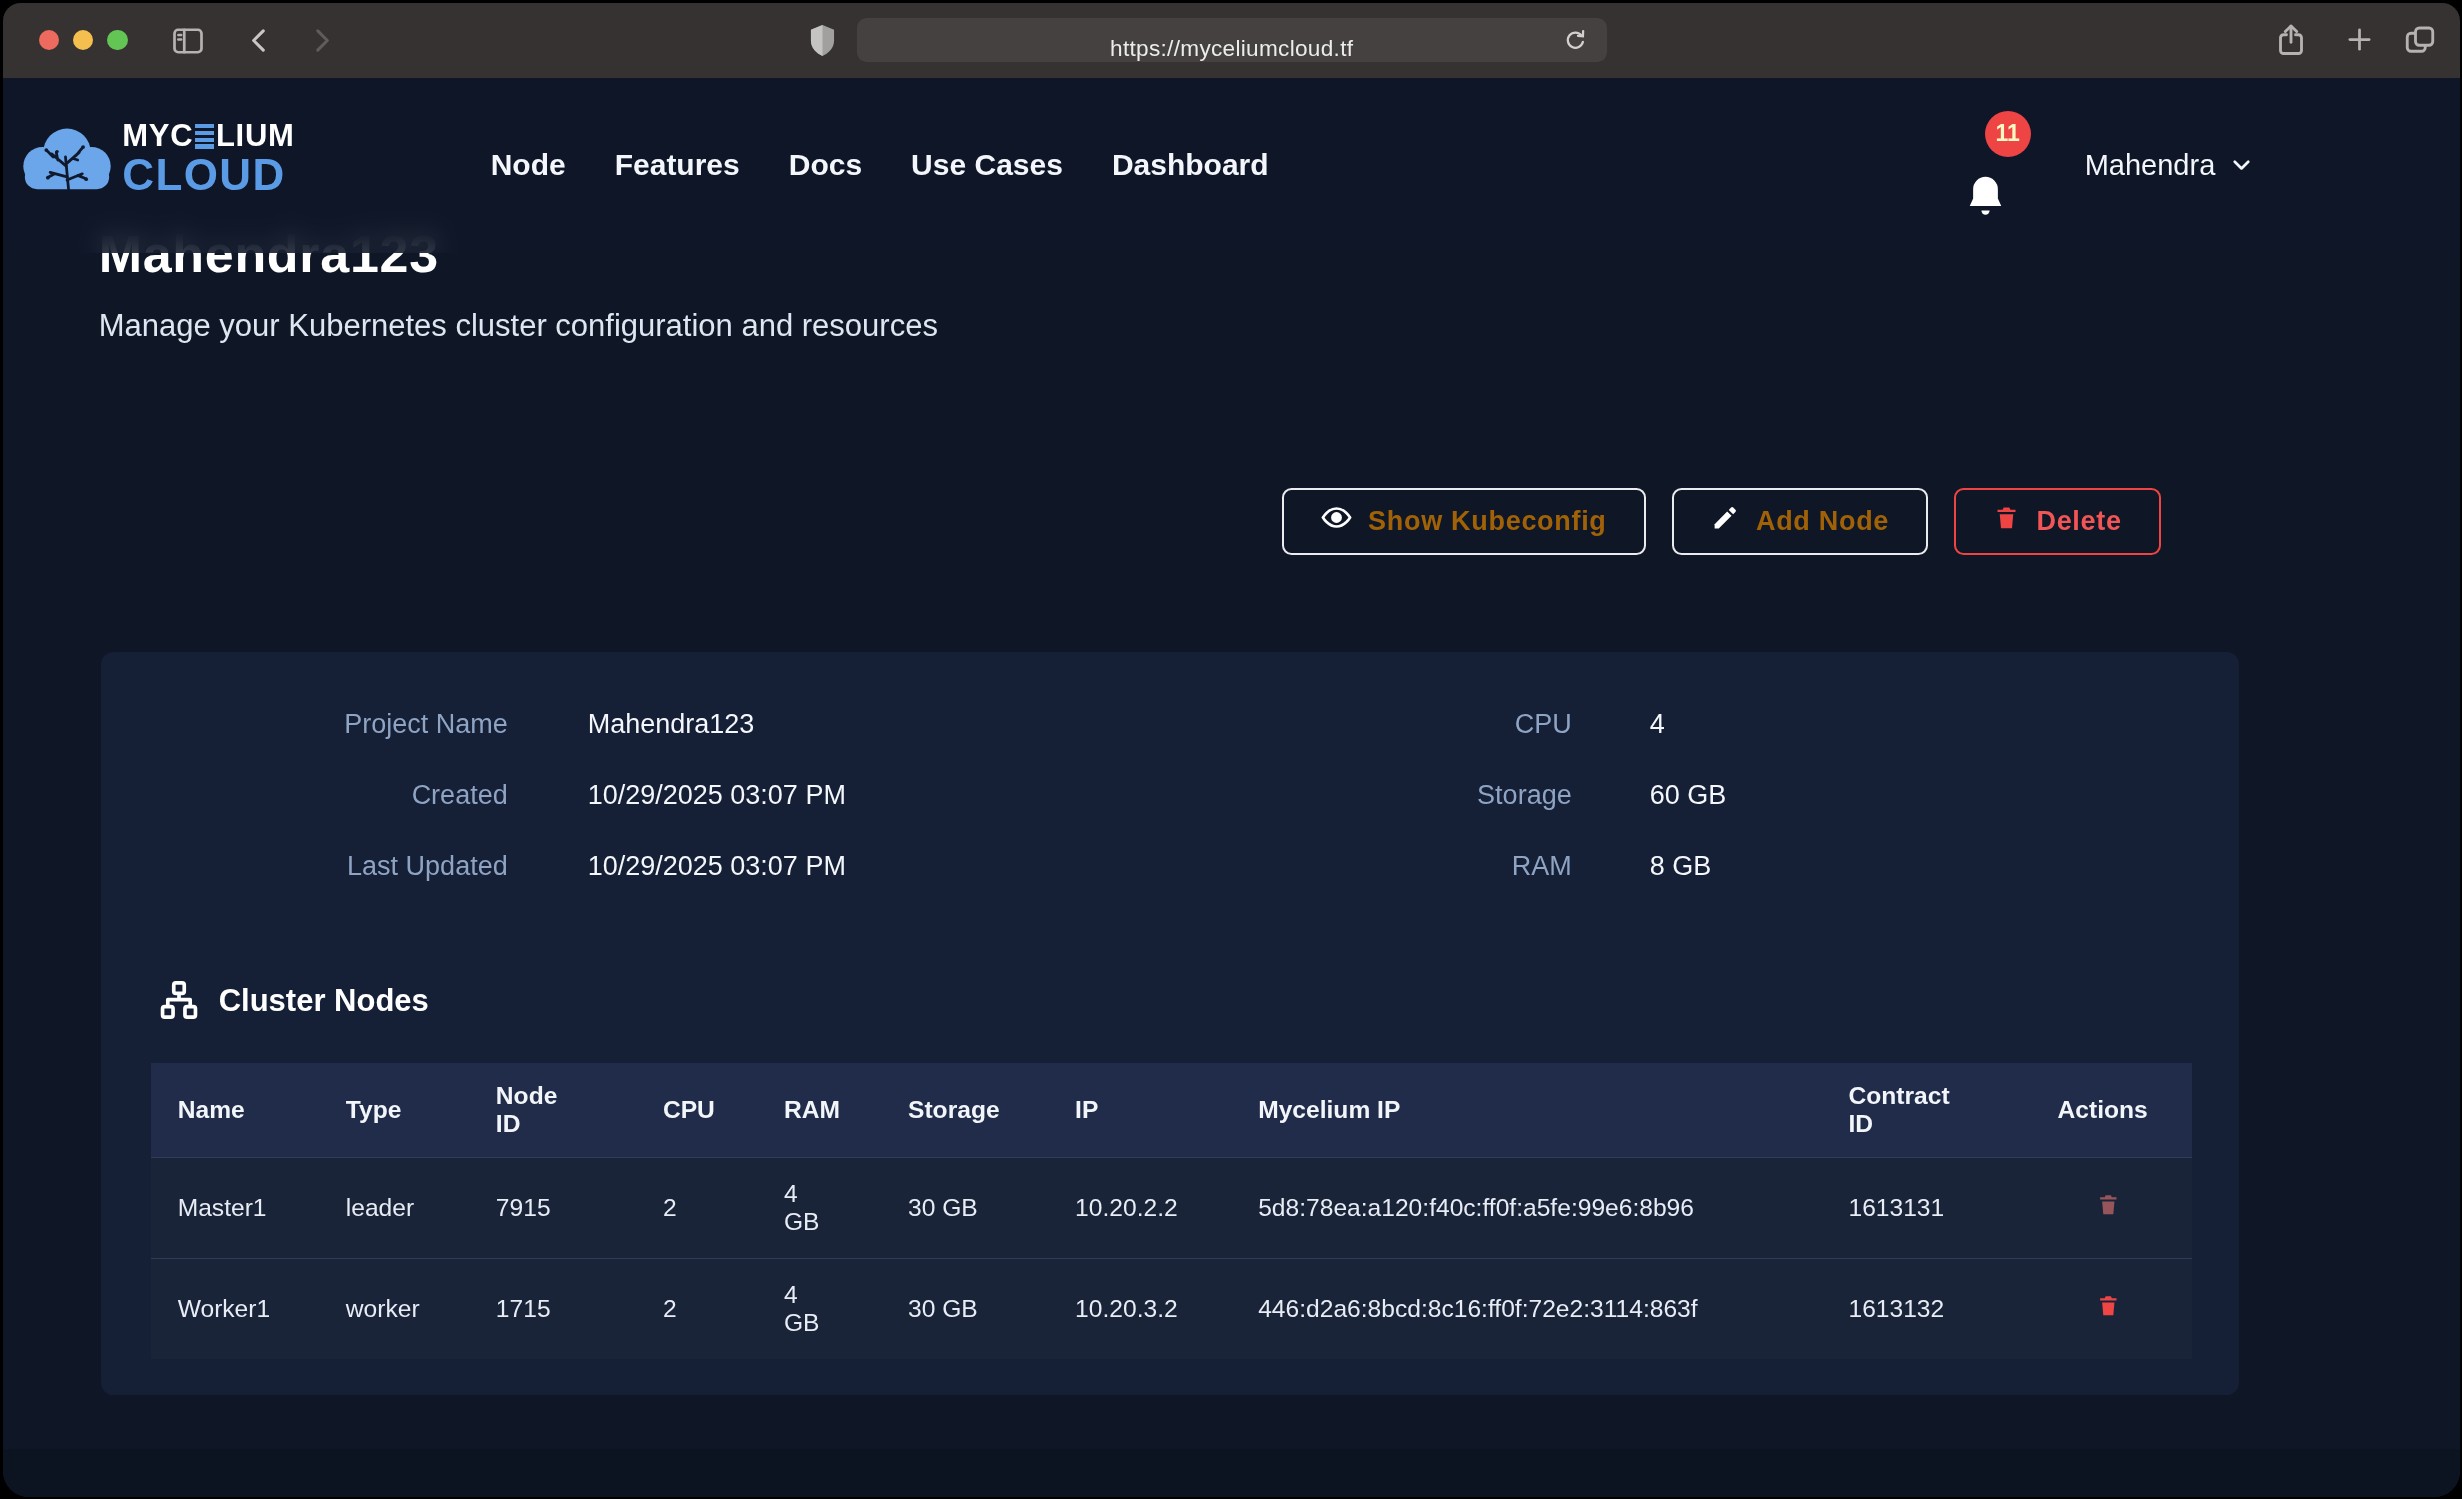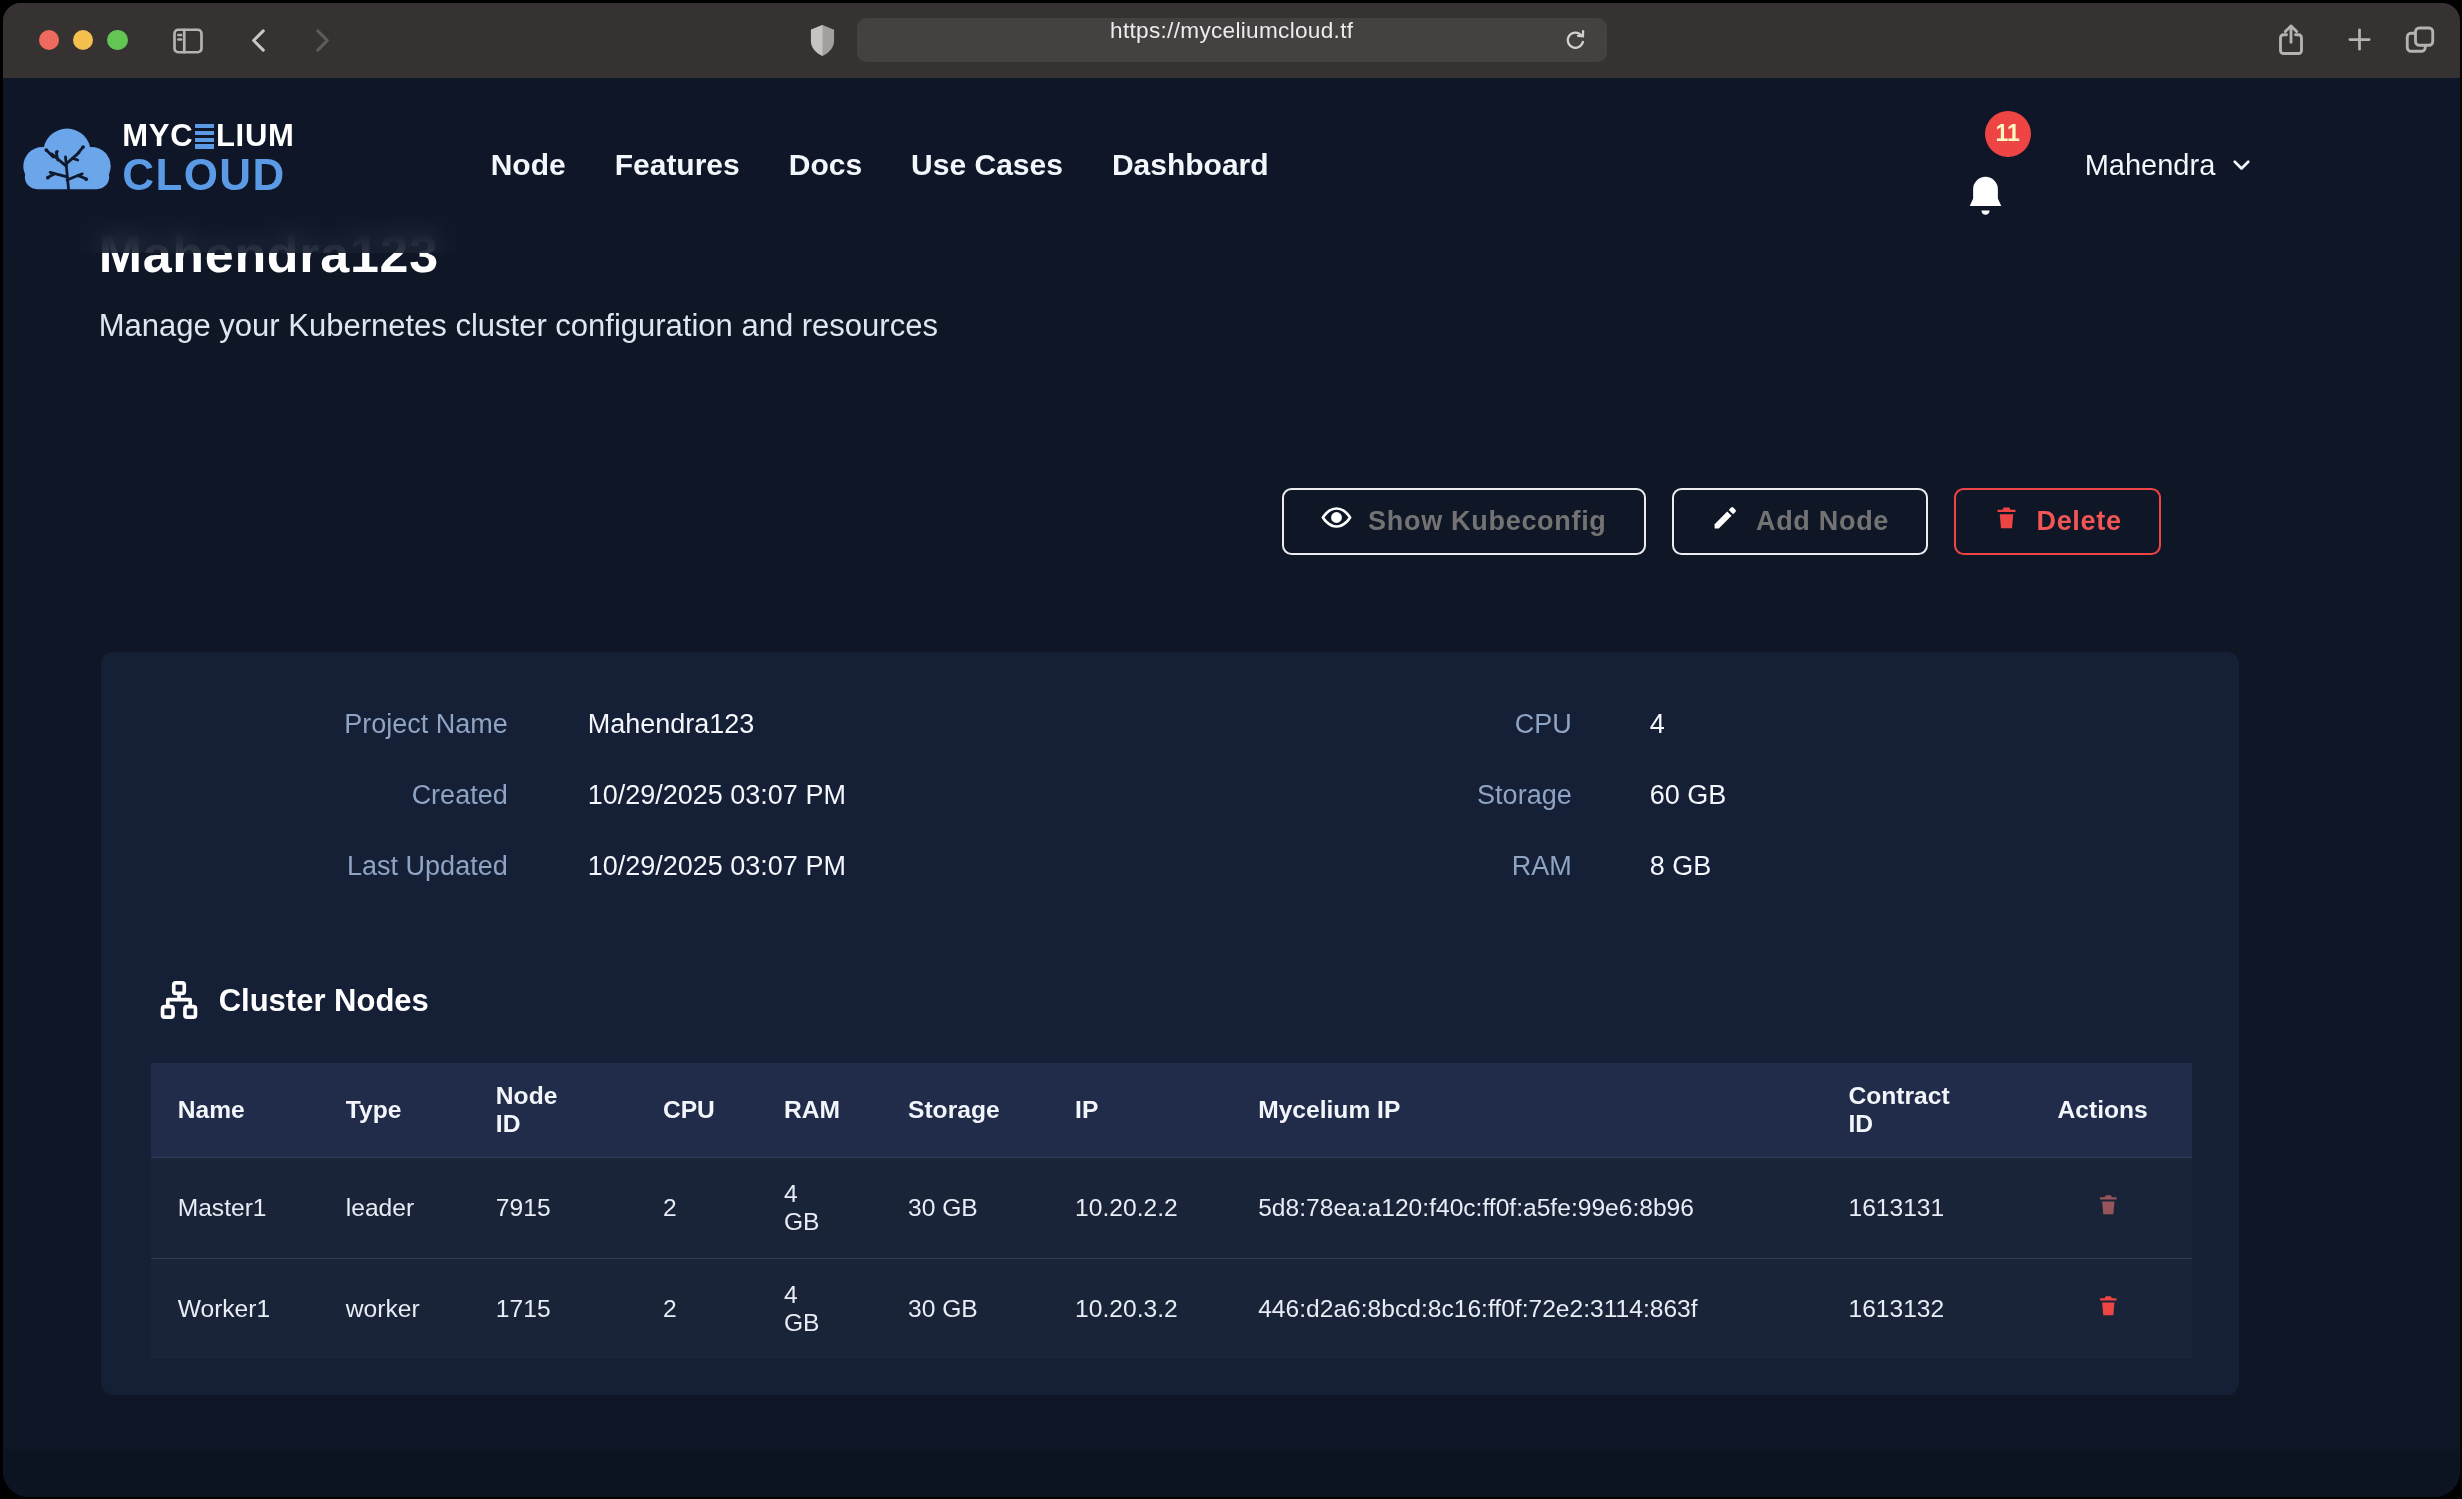--- a/index.html
+++ b/index.html
@@ -7,21 +7,21 @@
   .abs{position:absolute;}
   .window{position:absolute;left:2.7px;top:2.7px;width:2457px;height:1494px;background:#0f1726;
     border-radius:18px 18px 26px 26px;overflow:hidden;}
   
   .chrome{position:absolute;left:0;top:0;width:100%;height:75px;background:#353231;}
   .traffic{position:absolute;left:36px;top:27px;display:flex;gap:13.7px;}
   .tl{width:20.5px;height:20.5px;border-radius:50%;}
   .tl.red{background:#ed6a5e;} .tl.yellow{background:#f5bf4f;} .tl.green{background:#62c554;}
   .chrome svg{display:block;}
   .urlbar{position:absolute;left:854px;top:15.7px;width:750px;height:44px;background:#444140;
-    border-radius:9.6px;display:flex;align-items:flex-start;justify-content:center;}
+    border-radius:9.6px;display:flex;align-items:flex-end;justify-content:center;}
   .url-text{color:#ececec;font-size:22.6px;letter-spacing:0.3px;}
   .refresh{position:absolute;right:18px;top:8.2px;}
   
   .webpage{position:absolute;left:0;top:75px;width:100%;height:1419px;background:#0f1726;}
   .site-nav{position:absolute;left:0;top:0;width:100%;height:175px;background:rgba(15,23,40,.80);
     backdrop-filter:blur(12.3px);-webkit-backdrop-filter:blur(12.3px);z-index:5;}
   .logo{position:absolute;left:18px;top:40px;display:flex;align-items:center;gap:9.6px;}
   .logo-text .l1{font-size:31px;font-weight:800;color:#fff;letter-spacing:0.7px;display:flex;align-items:center;}
   .logo-text .l2{font-size:44px;font-weight:800;color:#5b9be6;letter-spacing:1.4px;margin-top:-4.1px;}
   .e-glyph{display:inline-block;width:18.5px;height:24.6px;margin:0 2.1px;
@@ -33,21 +33,21 @@
   .badge{position:absolute;left:26px;top:0;min-width:46px;height:46px;border-radius:24.6px;background:#ef4444;
     color:#fef9c3;font-size:23px;font-weight:700;display:flex;align-items:center;justify-content:center;}
   .user{position:absolute;left:2082px;top:0;height:175px;display:flex;align-items:center;gap:12.3px;cursor:pointer;}
   .user-name{color:#f3f6fa;font-size:29px;font-weight:400;}
   
   .page-title{position:absolute;left:96px;top:146px;font-size:52px;font-weight:700;color:#fff;letter-spacing:0.7px;z-index:1;}
   .page-subtitle{position:absolute;left:96px;top:230px;font-size:31px;color:#dee6f1;z-index:1;}
   
   .btn-row{position:absolute;top:410px;right:299px;display:flex;gap:26px;z-index:1;}
   .btn{height:67px;border:2.1px solid rgba(255,255,255,.92);border-radius:9.6px;background:transparent;
-    display:flex;align-items:center;gap:16.4px;padding:0 37px;color:#737373;font-size:27px;font-weight:700;
+    display:flex;align-items:center;gap:16.4px;padding:0 37px;color:#a16207;font-size:27px;font-weight:700;
     letter-spacing:0.7px;cursor:pointer;}
   .btn.danger{border-color:#ef4444;color:#f15555;}
   
   .card{position:absolute;left:98px;top:574px;width:2138px;height:743px;background:#151f36;border-radius:12.3px;z-index:1;}
   .f-label{position:absolute;font-size:27px;color:#8fa3c3;text-align:right;width:376px;line-height:38px;}
   .f-value{position:absolute;font-size:27px;color:#f4f7fb;font-weight:500;line-height:38px;}
   .sec-head{position:absolute;left:57px;top:327px;display:flex;align-items:center;gap:19px;}
   .sec-title{font-size:31px;font-weight:700;color:#fff;}
   
   table.nodes{position:absolute;left:50px;top:411px;width:2041px;border-collapse:collapse;table-layout:fixed;}

